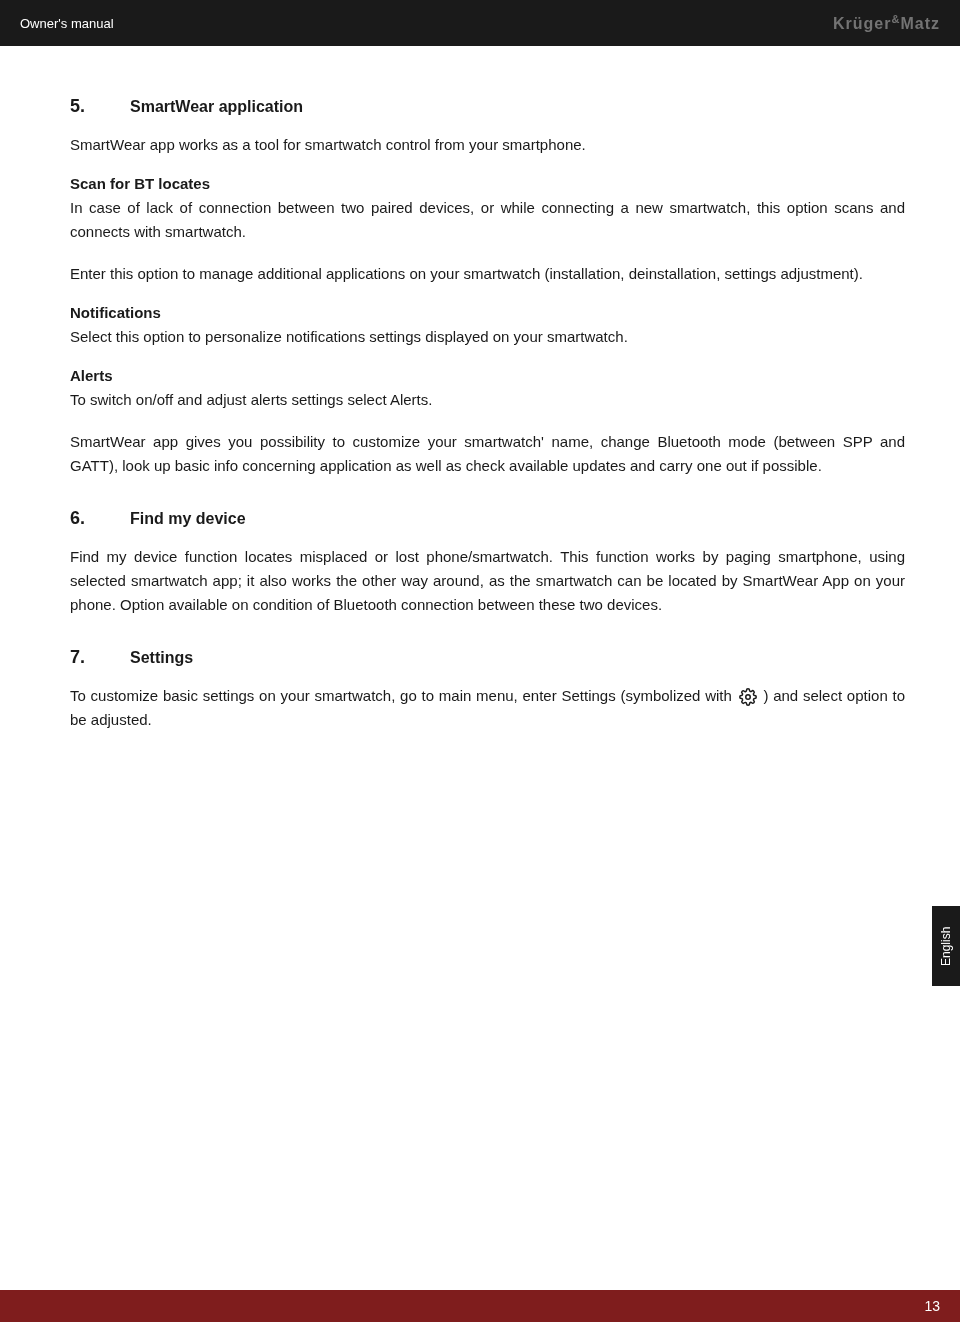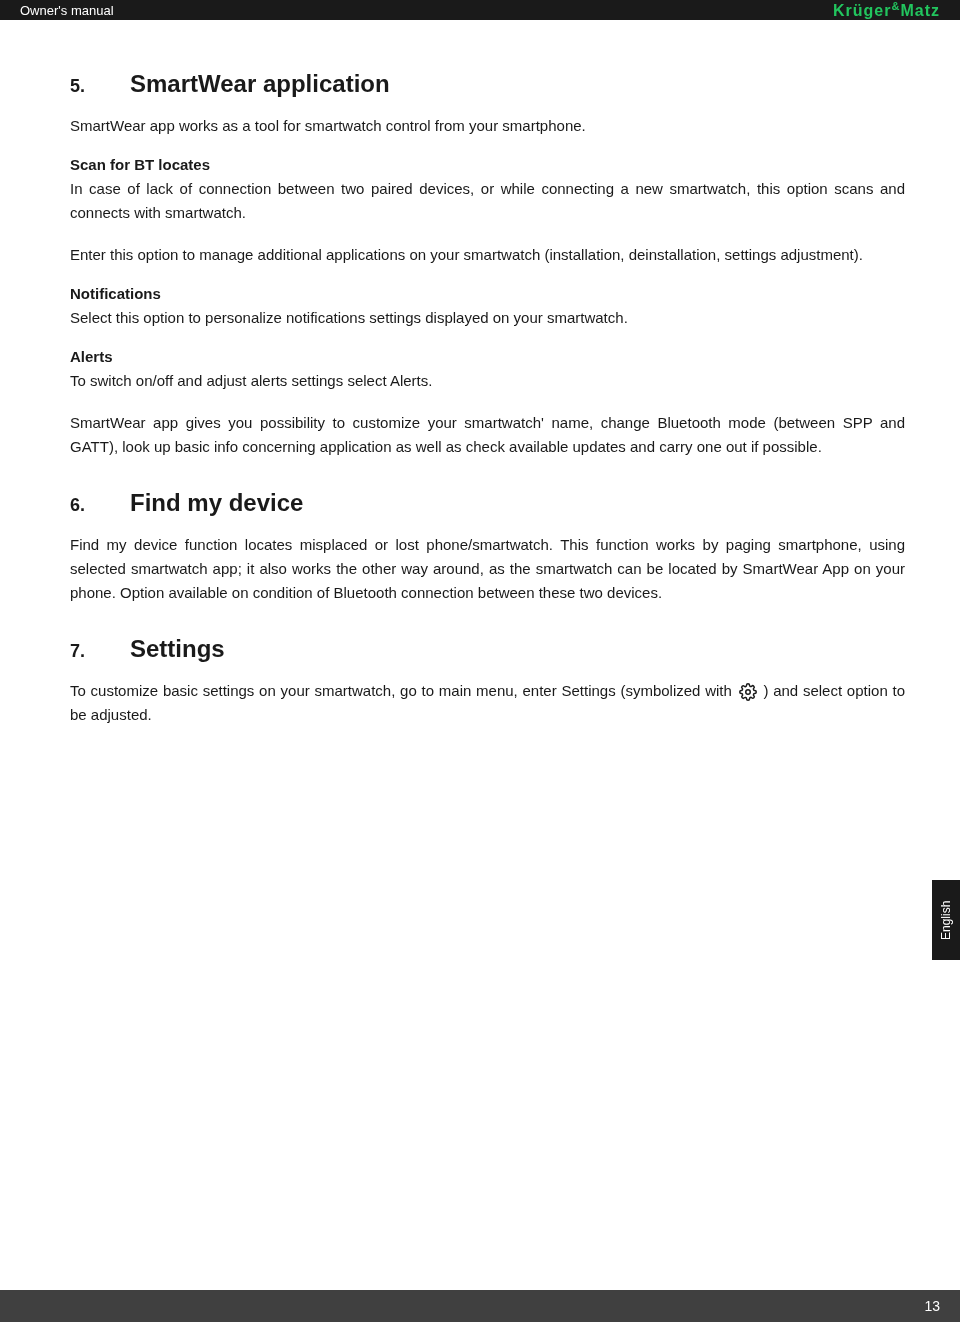--- a/index.html
+++ b/index.html
@@ -18,31 +18,31 @@
       position: relative;
     }
 
     .header {
       background: #1a1a1a;
       color: #ffffff;
       display: flex;
       justify-content: space-between;
       align-items: center;
       padding: 6px 20px;
-      height: 20px;
+      height: 46px;
     }
 
     .header-title {
       font-size: 13px;
       color: #ffffff;
     }
 
     .header-brand {
       font-size: 16px;
-      color: #22c55e;
+      color: #737373;
       font-weight: bold;
       letter-spacing: 1px;
     }
 
     .header-brand span.small {
       font-size: 11px;
       vertical-align: super;
     }
 
     .main-content {
@@ -77,21 +77,21 @@
     }
 
     .numbered-section-title .num {
       font-size: 18px;
       font-weight: bold;
       margin-right: 30px;
       min-width: 30px;
     }
 
     .numbered-section-title .title-text {
-      font-size: 24px;
+      font-size: 16px;
       font-weight: bold;
     }
 
     .underline {
       text-decoration: underline;
     }
 
     .sidebar-english {
       position: absolute;
       right: 0;
@@ -108,21 +108,21 @@
       display: flex;
       align-items: center;
       justify-content: center;
     }
 
     .footer {
       position: absolute;
       bottom: 0;
       left: 0;
       right: 0;
-      background: #404040;
+      background: #7f1d1d;
       height: 32px;
       display: flex;
       align-items: center;
       justify-content: flex-end;
       padding-right: 20px;
     }
 
     .footer-page {
       color: #ffffff;
       font-size: 14px;

